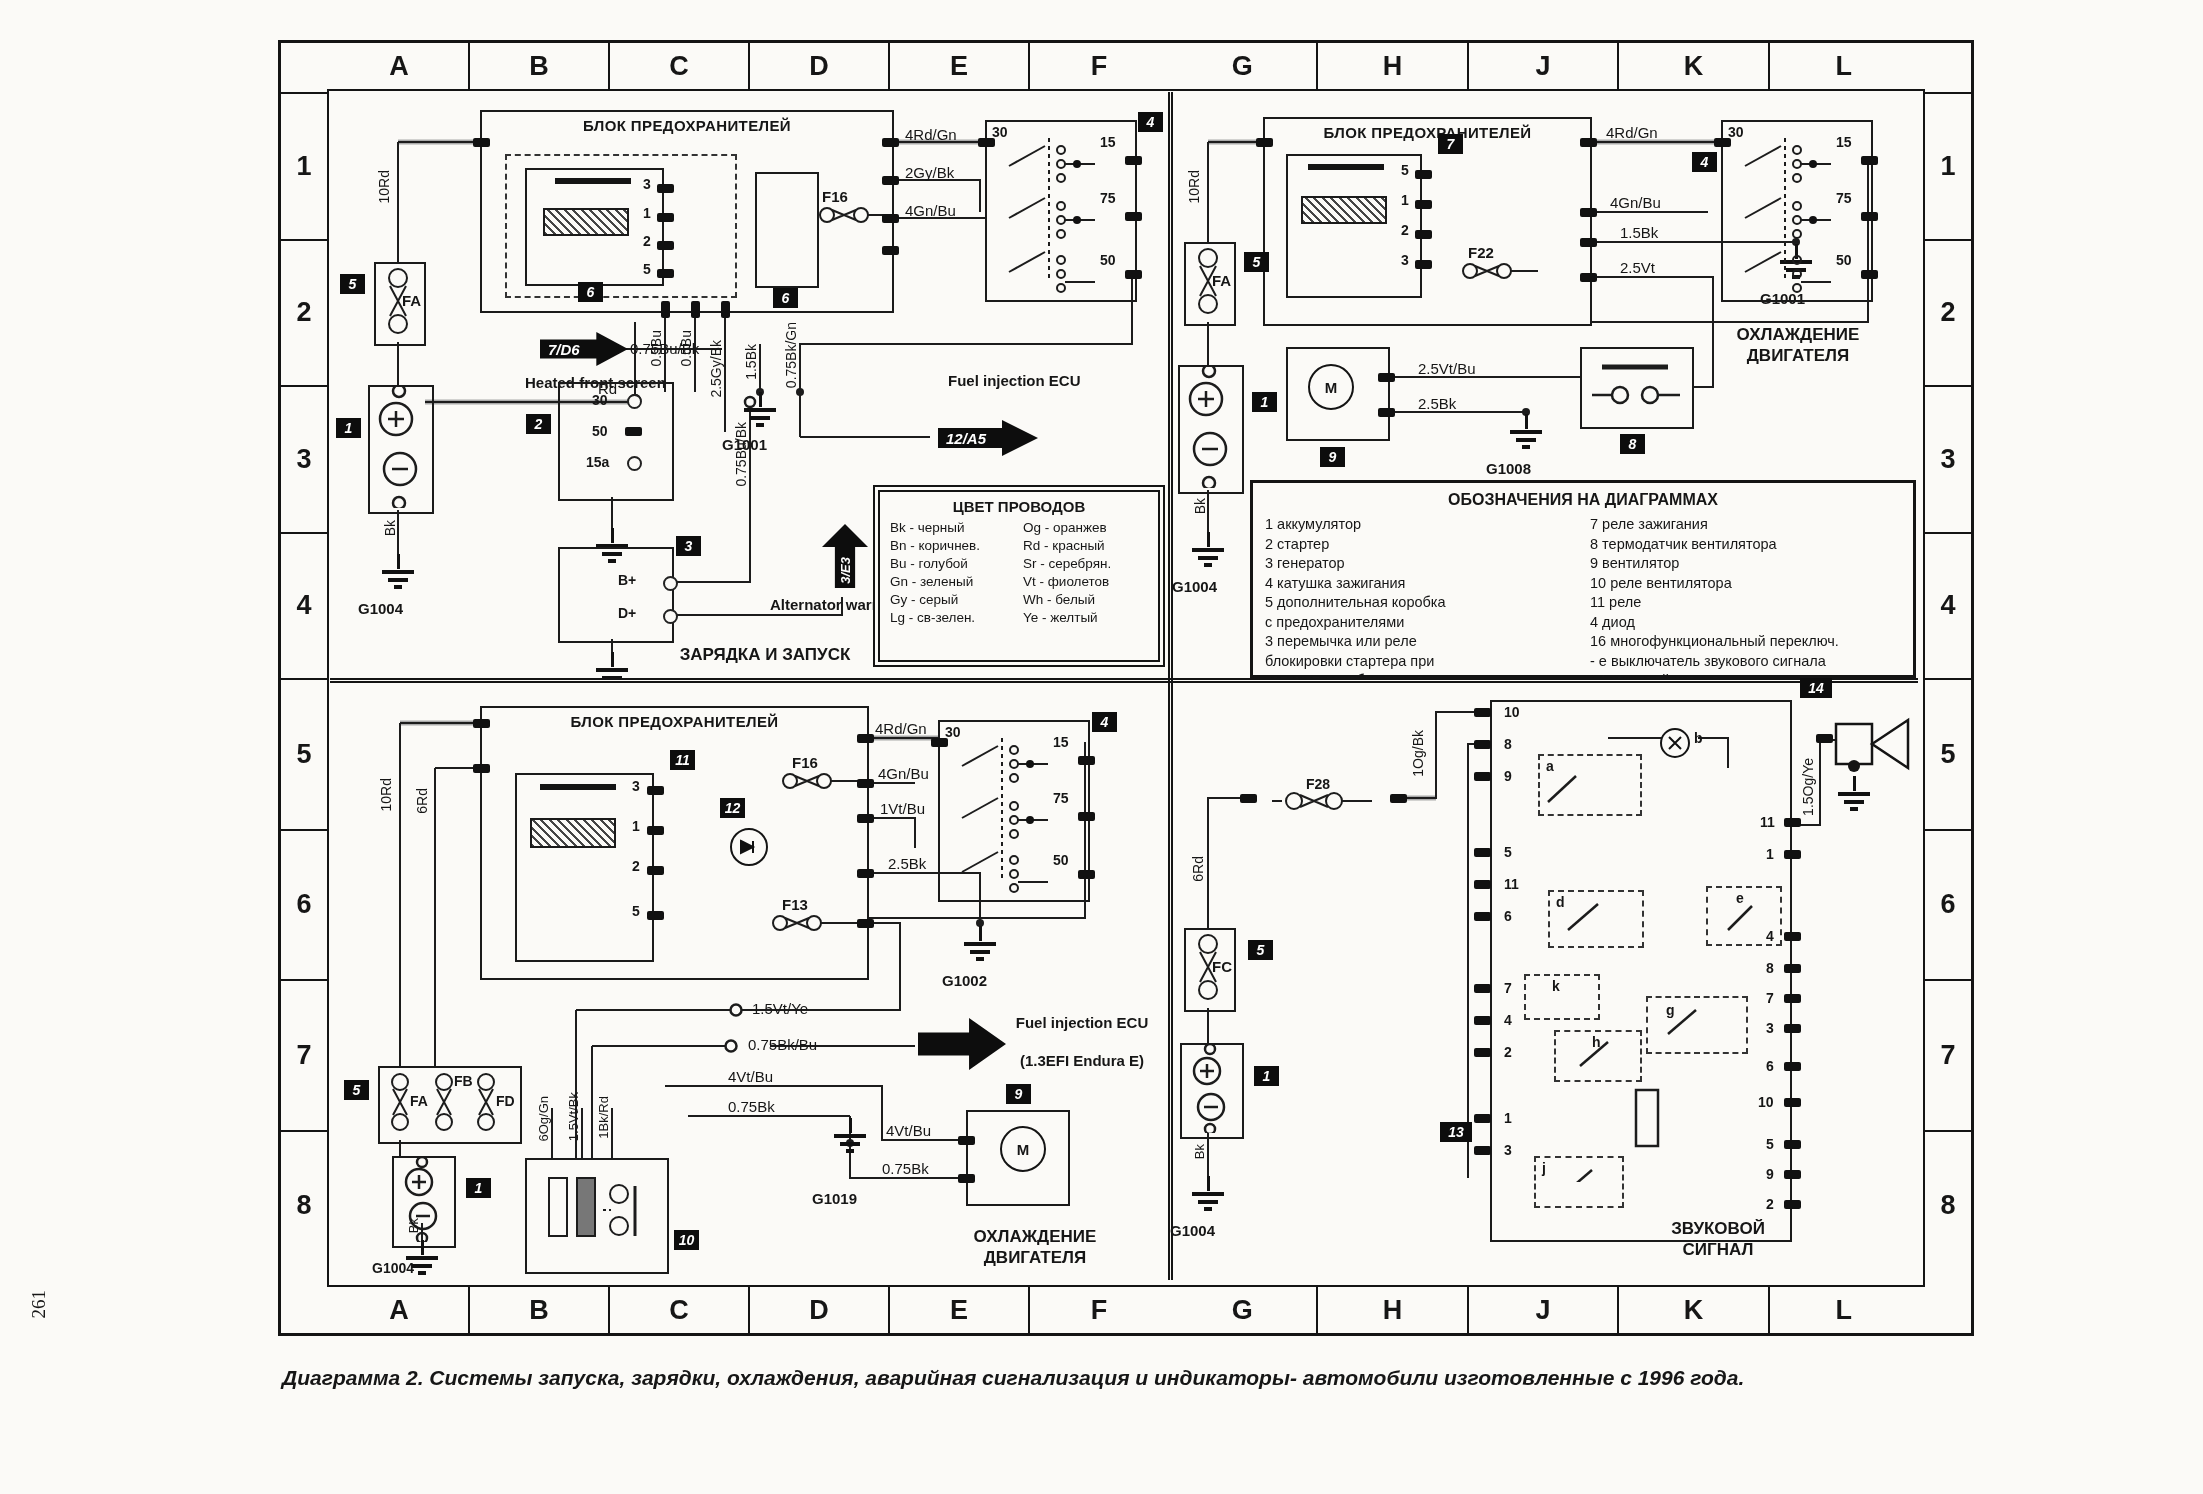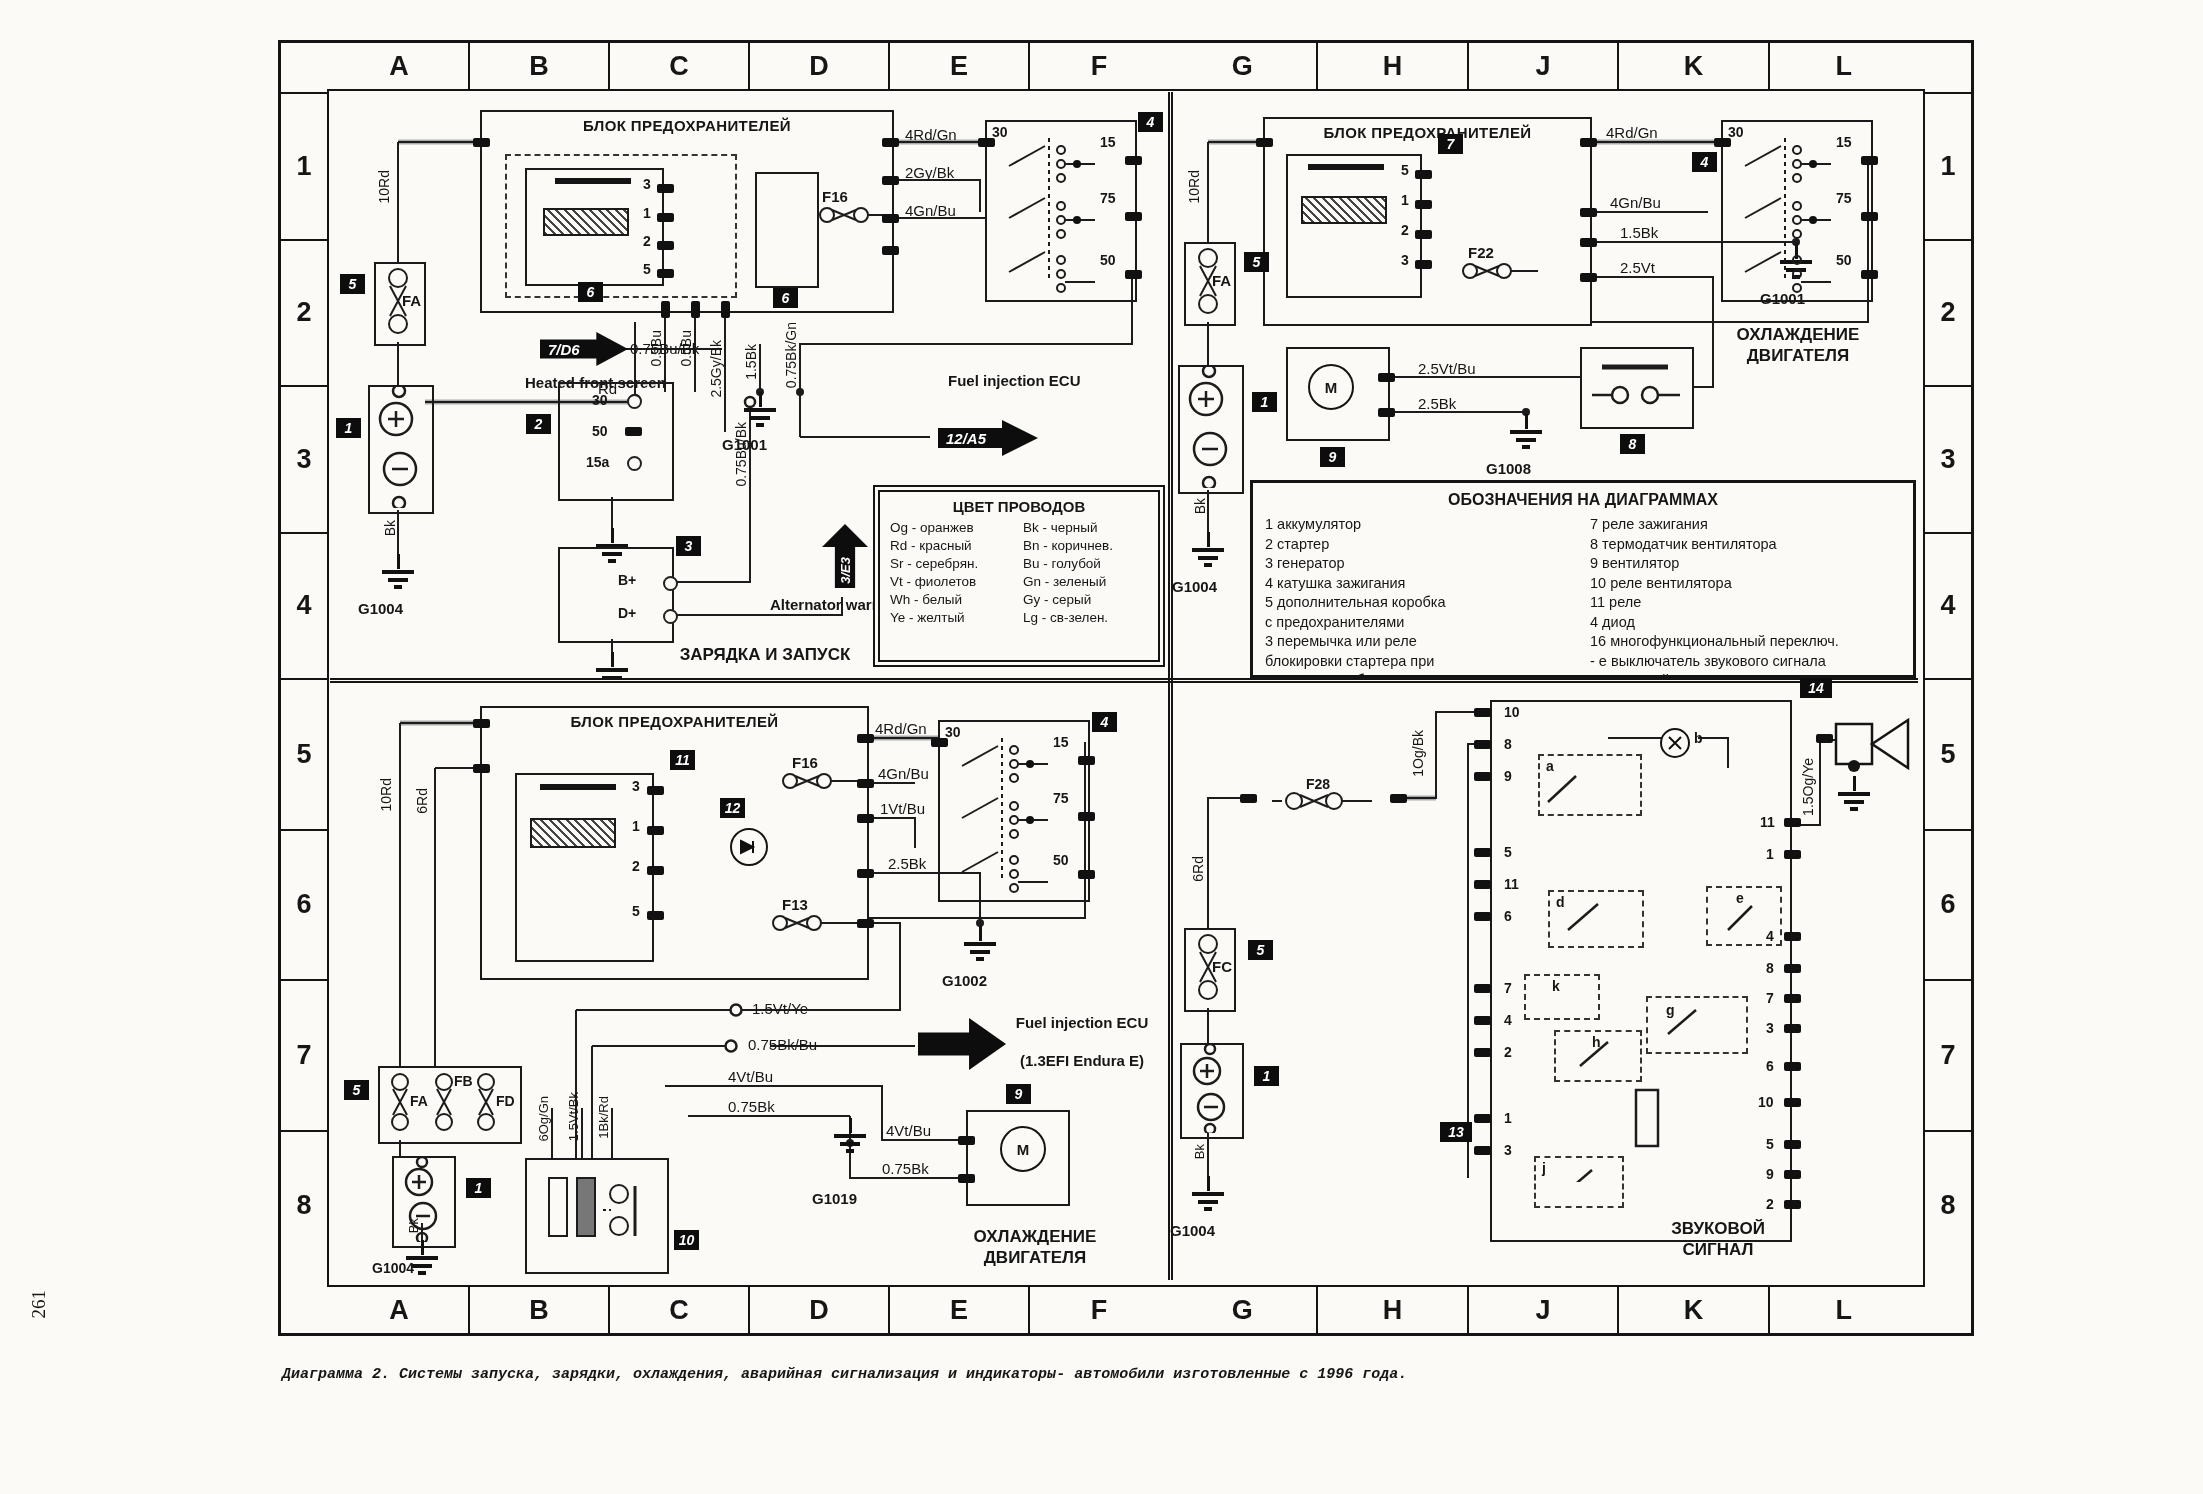--- a/index.html
+++ b/index.html
@@ -32,21 +32,21 @@
   .term.v{width:9px;height:17px}
   .lab{position:absolute;font-size:15px;white-space:nowrap}
   .lab.b{font-weight:bold}
   .vlab{position:absolute;writing-mode:vertical-rl;transform:rotate(180deg);font-size:14px;white-space:nowrap}
   .badge{position:absolute;min-width:21px;height:20px;background:#0d0d0d;color:#fff;font-weight:bold;font-style:italic;font-size:14px;display:flex;align-items:center;justify-content:center;padding:0 2px}
   .arrowR{position:absolute;background:#0d0d0d;color:#fff;font-weight:bold;font-style:italic;font-size:15px;display:flex;align-items:center;justify-content:flex-start;padding-left:8px;clip-path:polygon(0 22%,64% 22%,64% 0,100% 50%,64% 100%,64% 78%,0 78%)}
   .arrowU{position:absolute;background:#0d0d0d;color:#fff;font-weight:bold;font-style:italic;font-size:13px;clip-path:polygon(28% 100%,28% 36%,0 36%,50% 0,100% 36%,72% 36%,72% 100%);display:flex;align-items:flex-end;justify-content:center}
   .arrowU span{writing-mode:vertical-rl;transform:rotate(180deg);margin-bottom:4px}
   .solidArrow{position:absolute;background:#0d0d0d;clip-path:polygon(0 28%,58% 28%,58% 0,100% 50%,58% 100%,58% 72%,0 72%)}
   .gnd{position:absolute;width:32px;height:38px;background:linear-gradient(#111,#111) 15px 0/3px 15px no-repeat,linear-gradient(#111,#111) 0 16px/32px 4px no-repeat,linear-gradient(#111,#111) 6px 24px/20px 4px no-repeat,linear-gradient(#111,#111) 12px 31px/8px 4px no-repeat}
-  .cap{position:absolute;font-family:Liberation Mono, monospace;font-style:italic;font-weight:bold;font-size:15px}
+  .cap{position:absolute;font-family:Liberation Sans, sans-serif;font-style:italic;font-weight:bold;font-size:21px}
   .pageno{position:absolute;left:28px;top:1290px;writing-mode:vertical-rl;transform:rotate(180deg);font-size:19px;font-family:"Liberation Serif",serif}
   .leg{position:absolute;border:3px solid #141414;background:#fbfaf7}
   .leg .ttl{display:block;text-align:center;font-weight:bold;font-size:16px;margin:8px 0 6px}
   .cols{display:flex;gap:14px;padding:0 12px}
   .cols>div{flex:1}
   .cols .li{font-size:14.5px;line-height:19.5px}
   .clg{position:absolute;border:2px solid #141414;box-shadow:0 0 0 3px #fbfaf7,0 0 0 5px #141414;background:#fbfaf7}
   .clg .ttl{display:block;text-align:center;font-weight:bold;font-size:15px;margin:6px 0 4px}
   .clg .cols{gap:8px;padding:0 10px}
   .clg .li{font-size:13.5px;line-height:18px}
@@ -307,34 +307,34 @@
     <span class="lab b" style="left:392px;top:344px">G1001</span>
     <div class="lab b" style="left:618px;top:280px;width:110px;text-align:center">Fuel injection ECU</div>
     <div class="arrowR" style="left:608px;top:328px;width:92px;height:36px">
           <span>12/A5</span>
         </div>
 
     <div class="clg" style="left:548px;top:398px;width:278px;height:168px">
       <span class="ttl">ЦВЕТ ПРОВОДОВ</span>
       <div class="cols">
         <div>
+              <div class="li">Bk - черный</div>
+              <div class="li">Bn - коричнев.</div>
+              <div class="li">Bu - голубой</div>
+              <div class="li">Gn - зеленый</div>
+              <div class="li">Gy - серый</div>
+              <div class="li">Lg - св-зелен.</div>
+            </div>
+        <div>
               <div class="li">Og - оранжев</div>
               <div class="li">Rd - красный</div>
               <div class="li">Sr - серебрян.</div>
               <div class="li">Vt - фиолетов</div>
               <div class="li">Wh - белый</div>
               <div class="li">Ye - желтый</div>
-            </div>
-        <div>
-              <div class="li">Bk - черный</div>
-              <div class="li">Bn - коричнев.</div>
-              <div class="li">Bu - голубой</div>
-              <div class="li">Gn - зеленый</div>
-              <div class="li">Gy - серый</div>
-              <div class="li">Lg - св-зелен.</div>
             </div>
       </div>
     </div>
     <div class="sec" style="left:330px;top:552px;width:210px">ЗАРЯДКА И ЗАПУСК</div>
   </div>
 
   <div class="quad tr">
     <svg class="wires" width="750" height="586">
       <g stroke="#a9a9a9" stroke-width="5" fill="none">
             <path d="M40,50 H95"></path>

